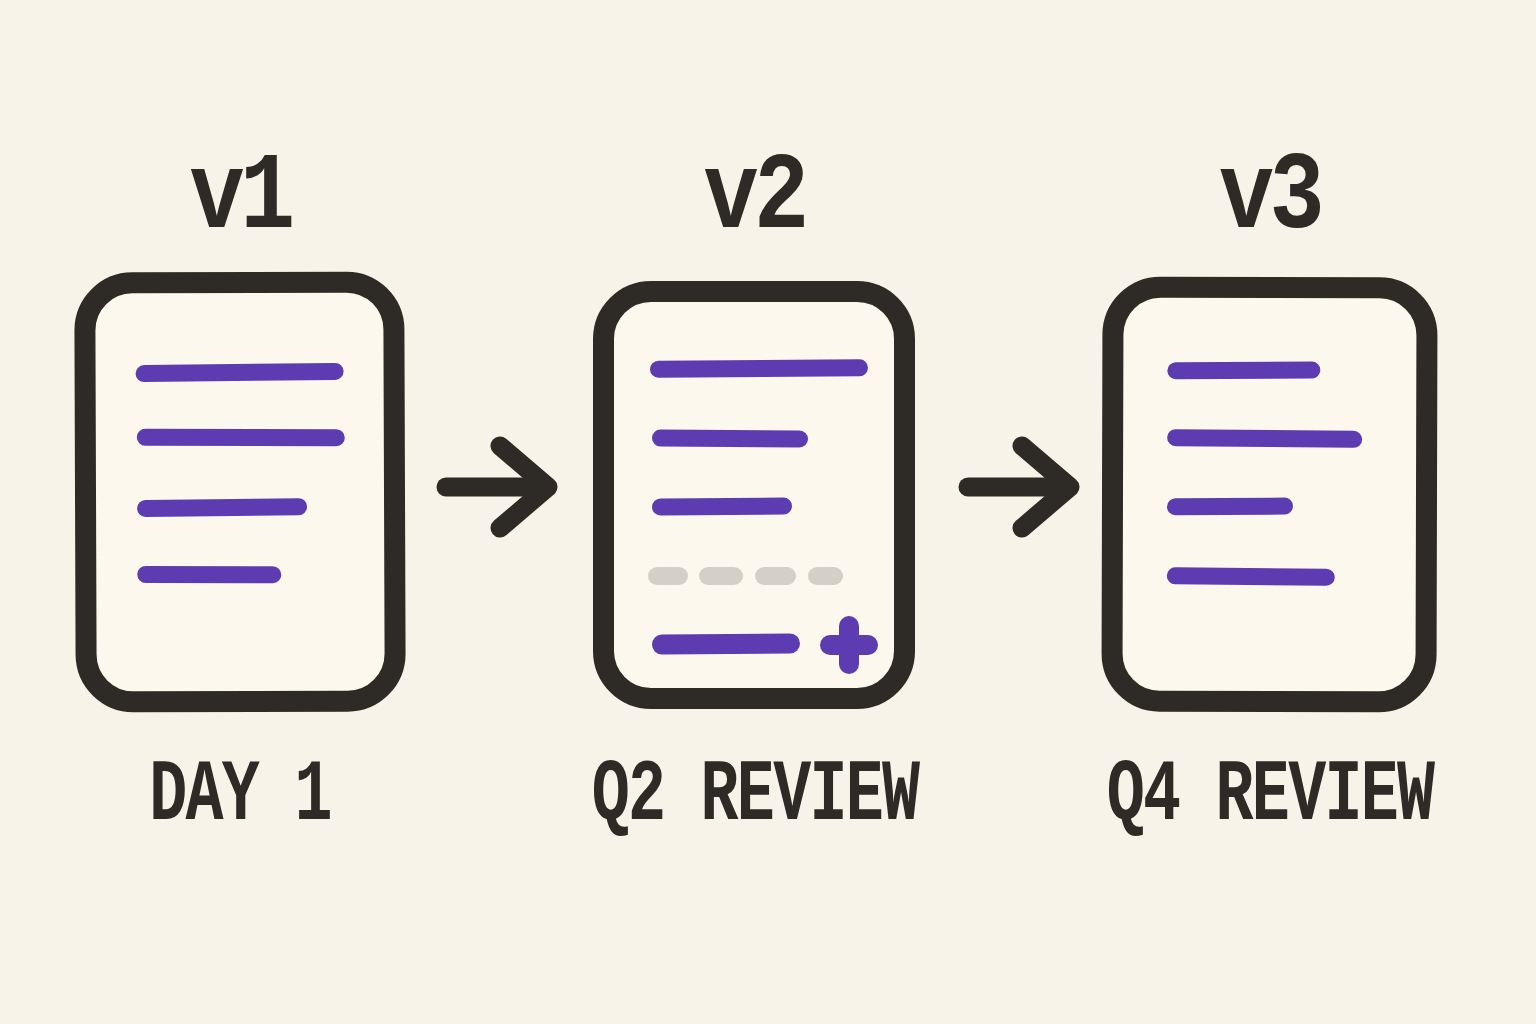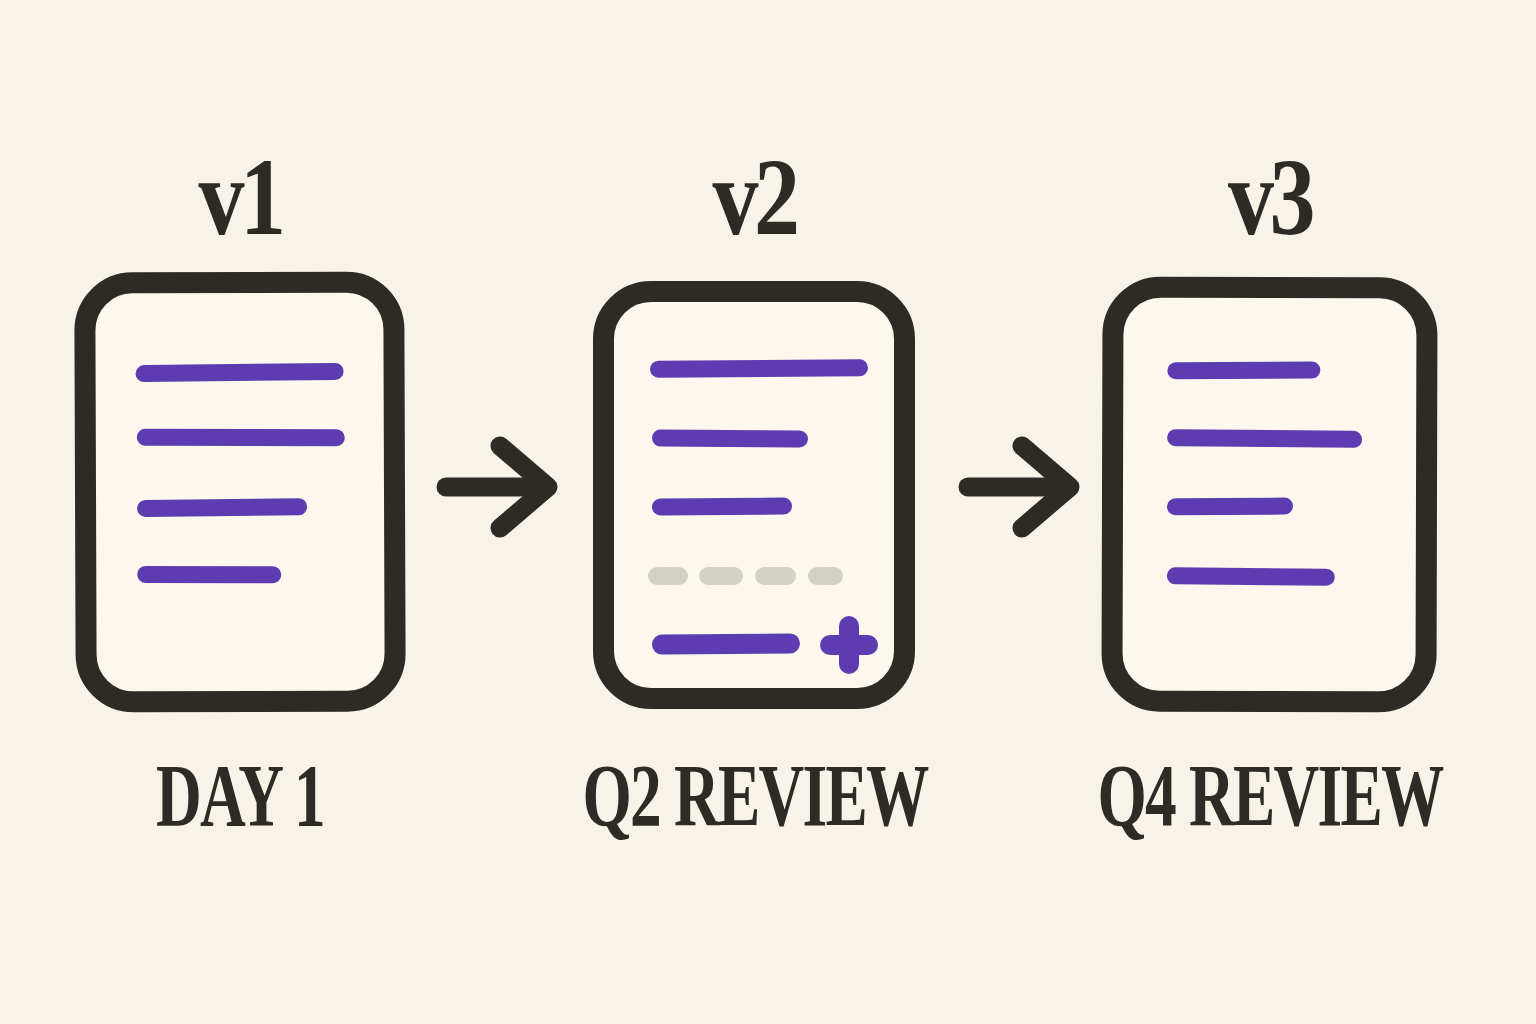--- a/index.html
+++ b/index.html
@@ -1,21 +1,21 @@
 <!DOCTYPE html>
 <html style="--bg: #f8f3e8; --paper: #fcf8ee; --ink: #2e2b26; --accent: #5c3cb0; --dash: #d3d0c7;"><head>
 <meta charset="utf-8">
 <style>
   :root{
     --bg:#f8f3e8; --paper:#fcf8ee; --ink:#2e2b26; --accent:#5c3cb0; --dash:#d3d0c7;
   }
   html,body{margin:0;padding:0;background:var(--bg);}
   .canvas{
     position:relative;width:1536px;height:1024px;background:var(--bg);
-    overflow:hidden;font-family:Liberation Serif, serif;
+    overflow:hidden;font-family:Liberation Mono, monospace;
   }
   
   .version-label{
     position:absolute;top:148px;height:100px;line-height:100px;
     color:var(--ink);font-weight:bold;font-size:100px;letter-spacing:-5px;
     text-align:center;transform:scale(0.92,1.10);transform-origin:center center;
     user-select:none;
   }
   .vl1{left:75px;width:330px;}
   .vl2{left:593px;width:322px;}

